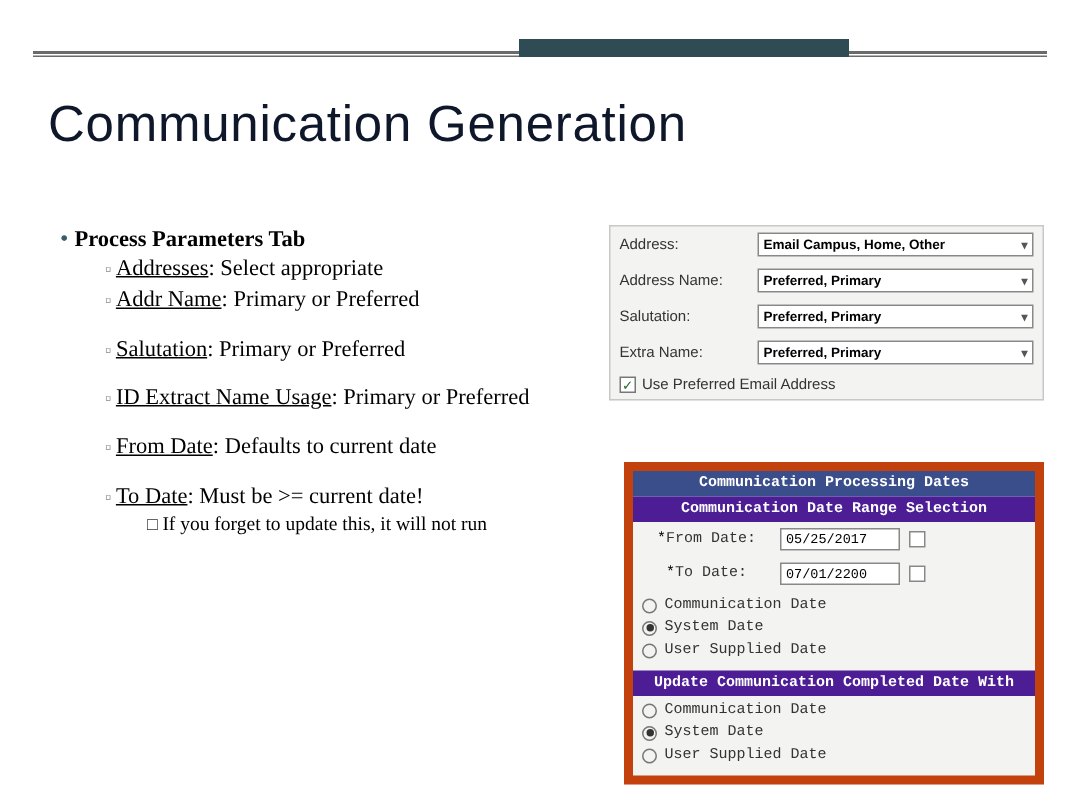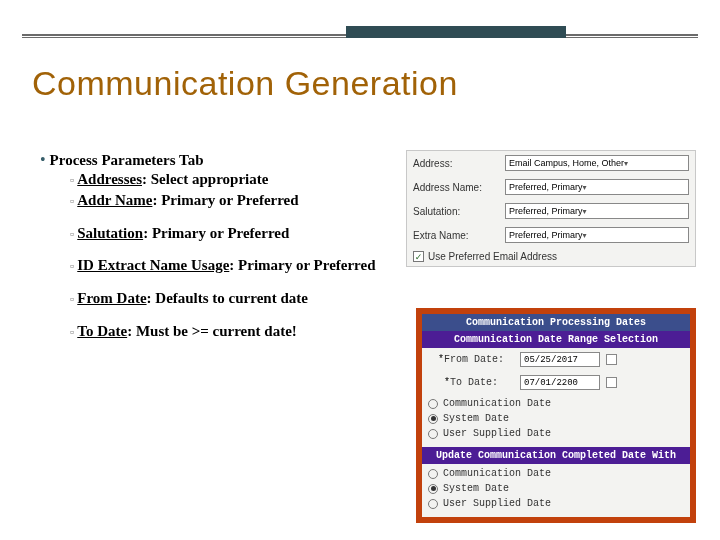--- a/index.html
+++ b/index.html
@@ -28,36 +28,36 @@
     height: 12px;
     background: #2f4c54;
   }
   .title {
     position: absolute;
     top: 64px;
     left: 32px;
     font-family: "Arial", "Helvetica", sans-serif;
     font-size: 34px;
     font-weight: 400;
-    color: #a16207;
+    color: #0f172a;
     letter-spacing: 0.5px;
   }
   .content {
     position: absolute;
     top: 150px;
     left: 40px;
     width: 360px;
     font-size: 15px;
     line-height: 1.25;
   }
   .content ul { list-style: none; }
   .lvl1 { padding-left: 0; margin-bottom: 2px; }
   .lvl1 > li::before { content: "• "; color: #375e6a; font-size: 16px; }
   .lvl2 { padding-left: 30px; }
-  .lvl2 > li { margin-bottom: 14px; font-weight: bold; }
+  .lvl2 > li { margin-bottom: 14px; }
   .lvl2 > li::before { content: "▫ "; color: #888; font-size: 12px; }
   .lvl2 > li.tight { margin-bottom: 2px; }
   .lvl3 { padding-left: 28px; font-size: 13px; }
   .lvl3 > li::before { content: "□ "; color: #333; font-size: 12px; }
   .u { text-decoration: underline; }
   .b { font-weight: bold; }
   
   .panel-usage {
     position: absolute;
     top: 150px;
@@ -102,20 +102,22 @@
   .flab.req::before { content: "*"; color: #000; }
   .fsel {
     flex: 1;
     height: 16px;
     border: 1px solid #888;
     background: #fff;
     font-size: 9px;
     padding: 1px 3px;
     display: flex;
     align-items: center;
+    justify-content: space-between;
+    font-weight: bold;
   }
   .fsel .arrow { font-size: 8px; color: #555; }
   .fchk {
     display: flex;
     align-items: center;
     gap: 4px;
     padding: 4px 6px;
     color: #333;
   }
   .box {
@@ -161,20 +163,23 @@
 <div class="content">
   <ul class="lvl1">
     <li><span class="b">Process Parameters Tab</span>
       <ul class="lvl2">
         <li class="tight"><span class="u">Addresses</span>: <span>Select appropriate</span></li>
         <li style=""><span class="u">Addr Name</span>: <span>Primary or Preferred</span></li>
         <li><span class="u">Salutation</span>: <span>Primary or Preferred</span></li>
         <li><span class="u">ID Extract Name Usage</span>: <span>Primary or Preferred</span></li>
         <li><span class="u">From Date</span>: <span>Defaults to current date</span></li>
         <li style="margin-bottom:1px;"><span class="u">To Date</span>: <span>Must be &gt;= current date!</span>
+          <ul class="lvl3">
+            <li><span>If you forget to update this, it will not run</span></li>
+          </ul>
         </li>
       </ul>
     </li>
   </ul>
 </div>
 
 <div class="panel-usage">
   <div class="frow">
     <div class="flab">Address:</div>
     <div class="fsel">

